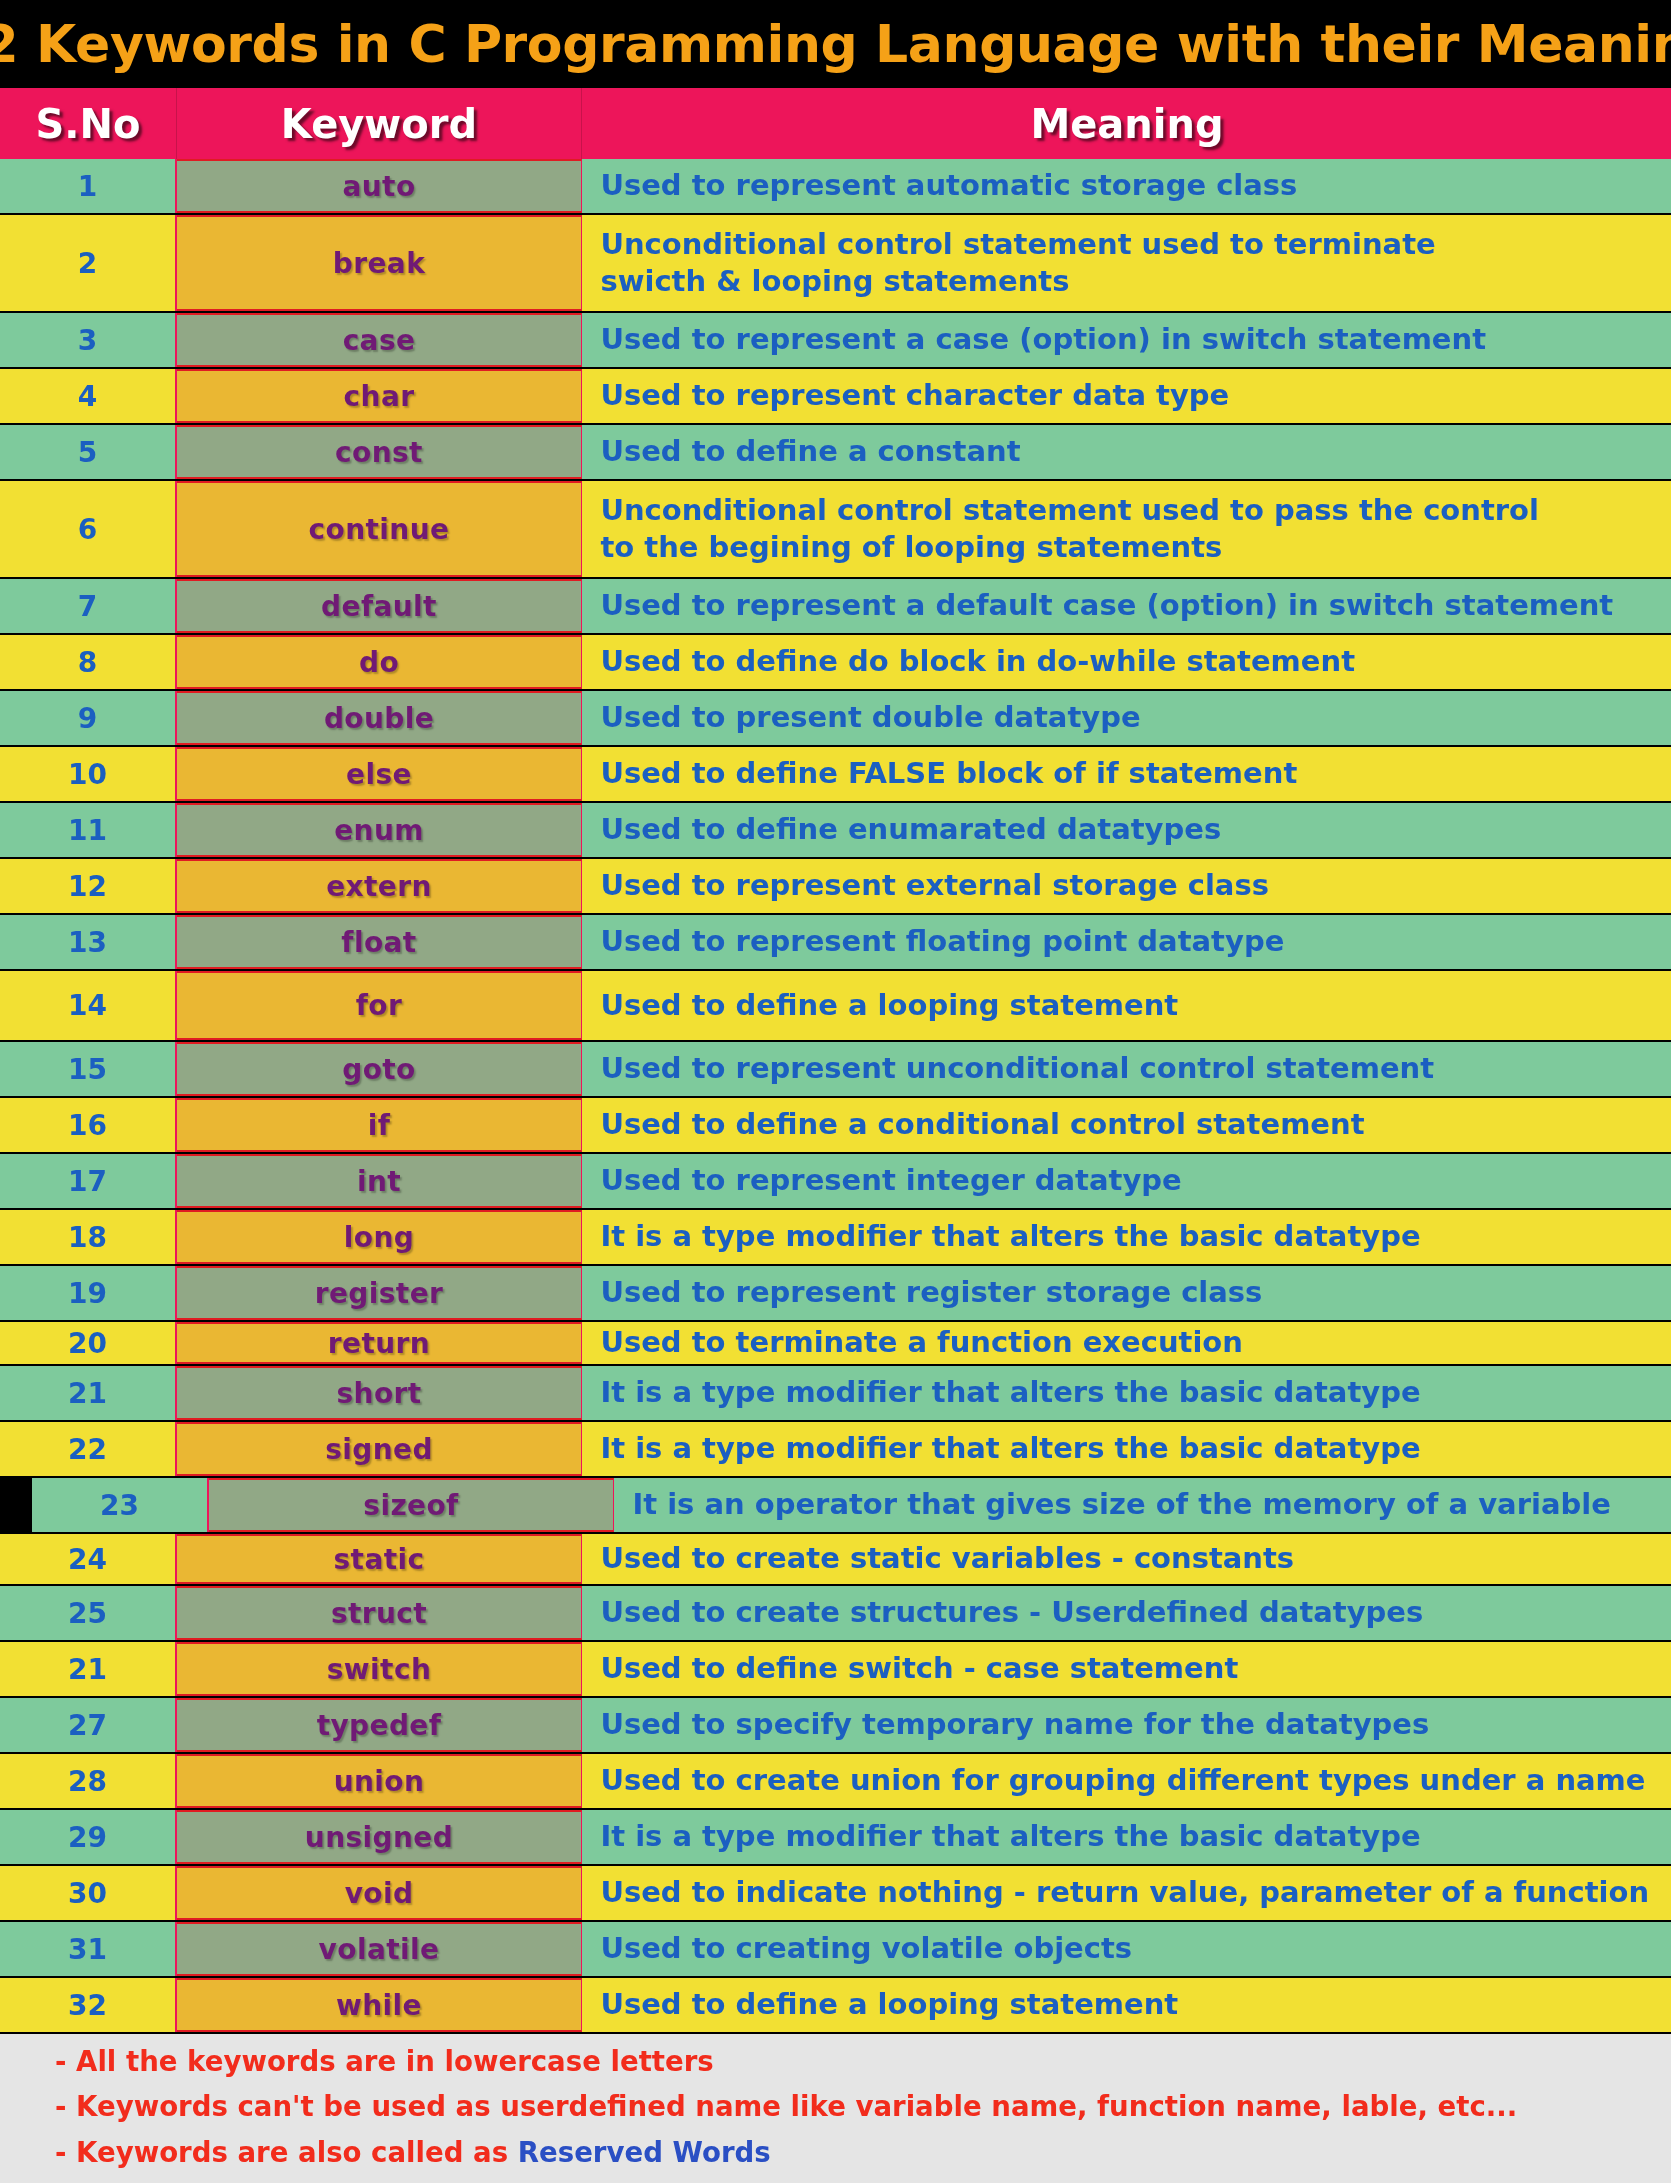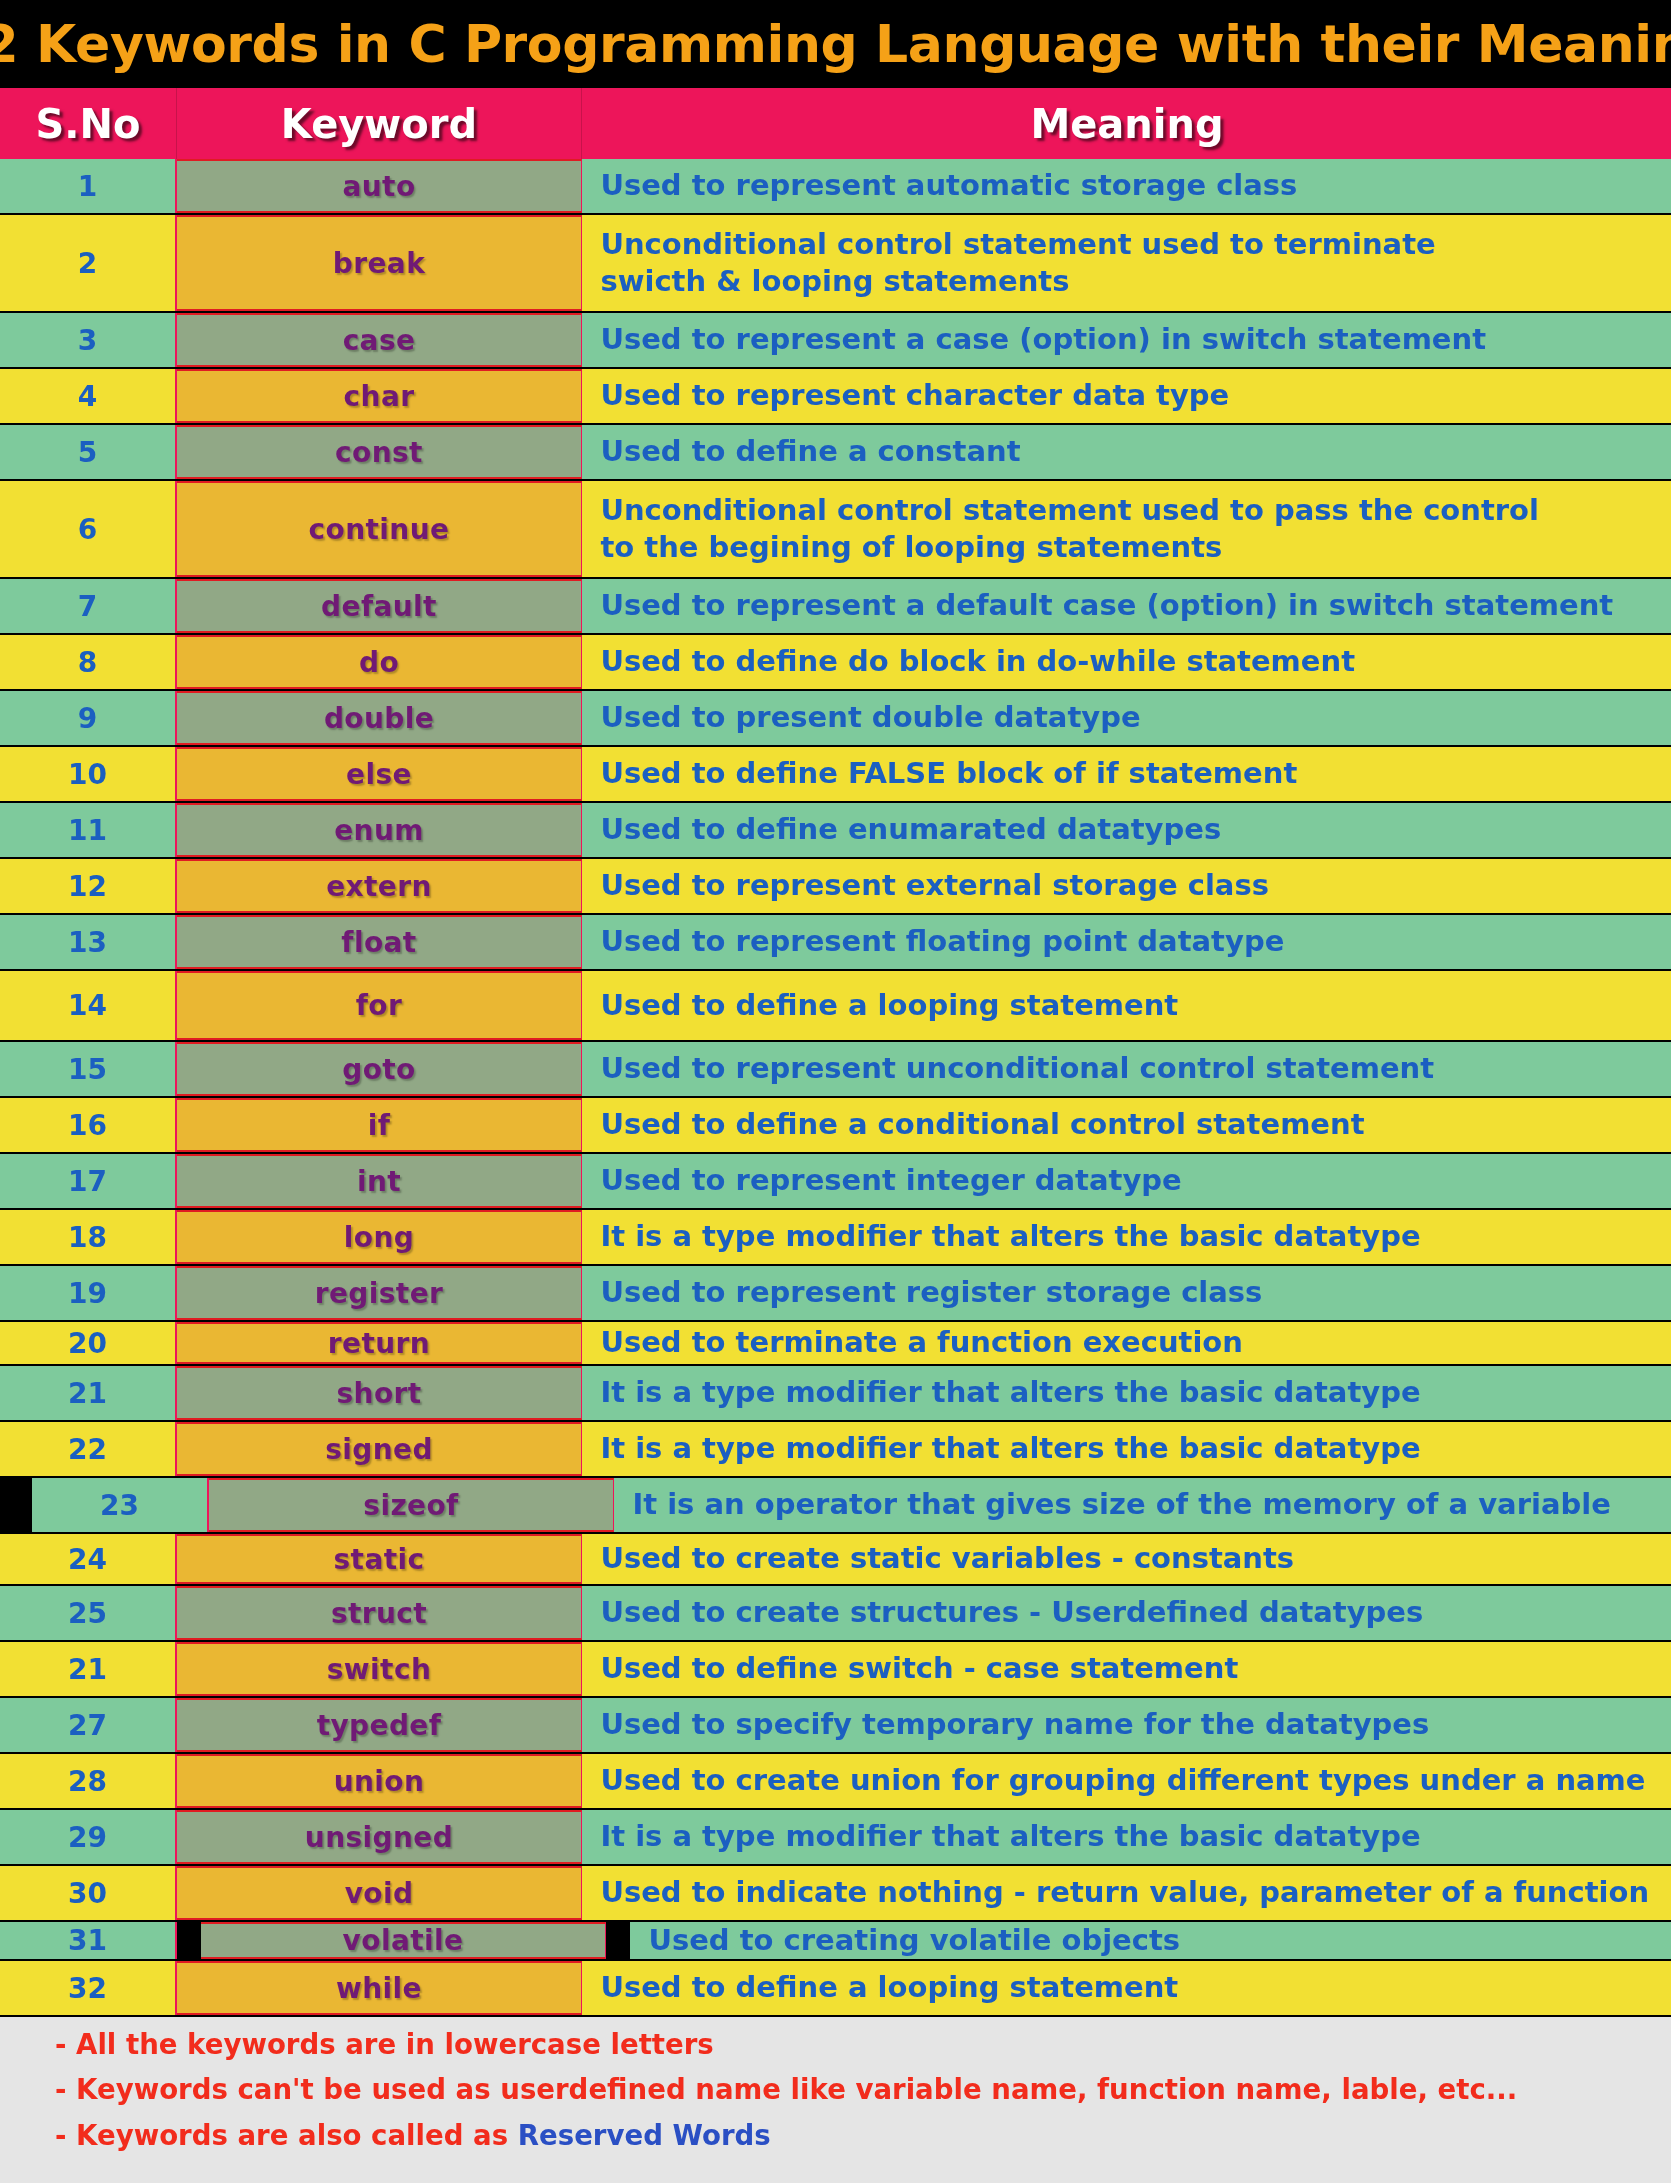--- a/index.html
+++ b/index.html
@@ -451,21 +451,21 @@
           <div class="c-sno">
             <span class="sno-text">30</span>
           </div>
           <div class="c-kw">
             <span class="kw-text">void</span>
           </div>
           <div class="c-mean">
             <div class="mean-line">Used to indicate nothing - return value, parameter of a function</div>
           </div>
         </div>
-        <div class="row drow green" style="height: 39px; gap: 24px;">
+        <div class="row drow green" style="height: 56px;">
           <div class="c-sno">
             <span class="sno-text">31</span>
           </div>
           <div class="c-kw">
             <span class="kw-text">volatile</span>
           </div>
           <div class="c-mean">
             <div class="mean-line">Used to creating volatile objects</div>
           </div>
         </div>

